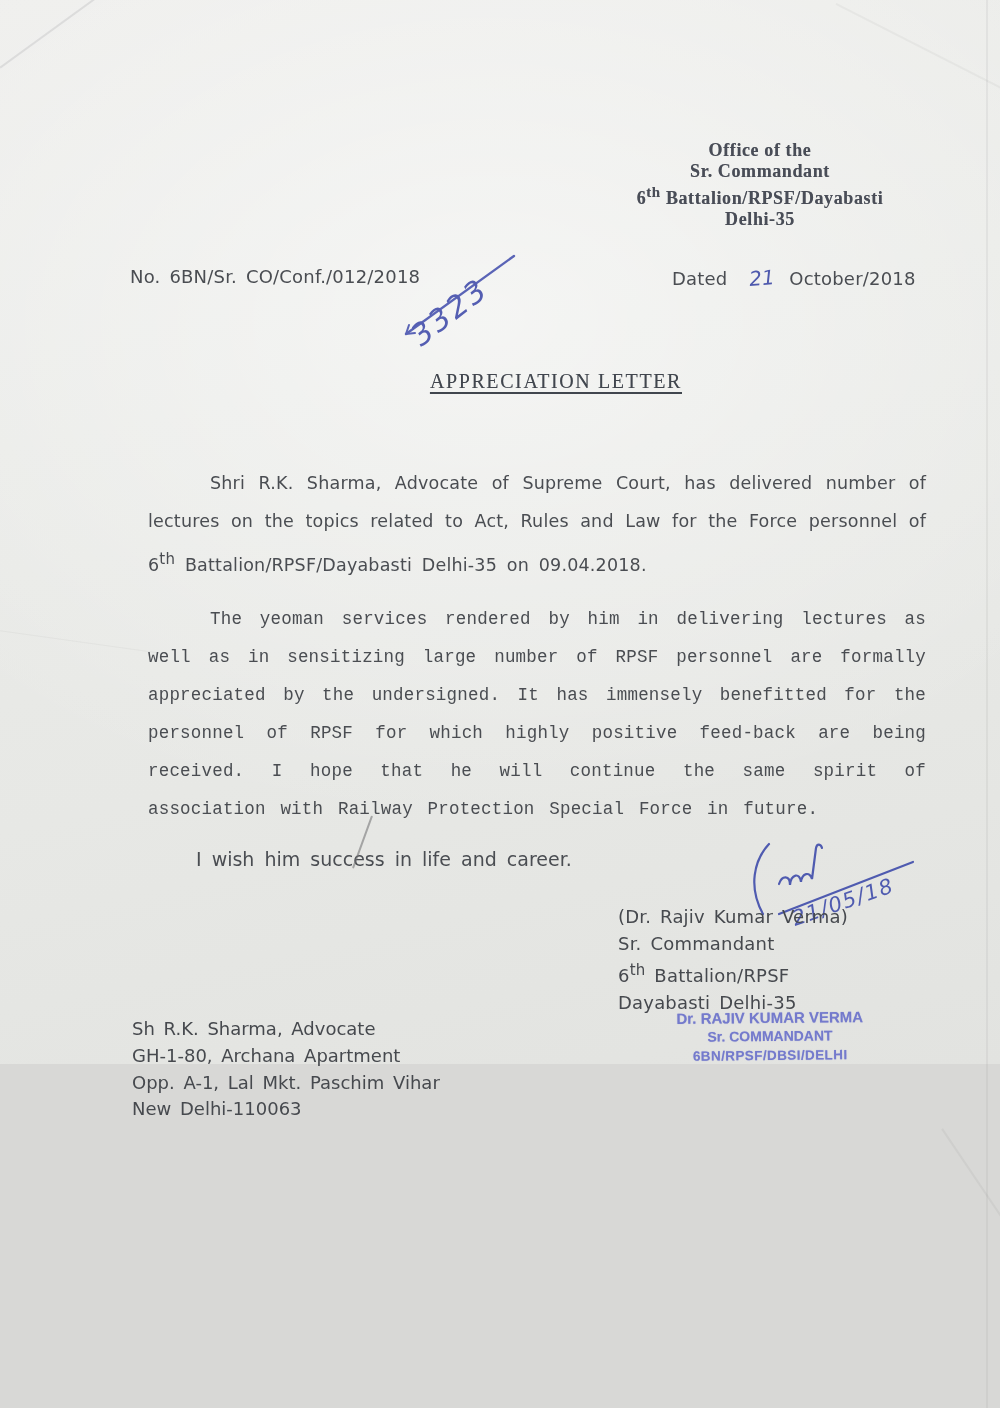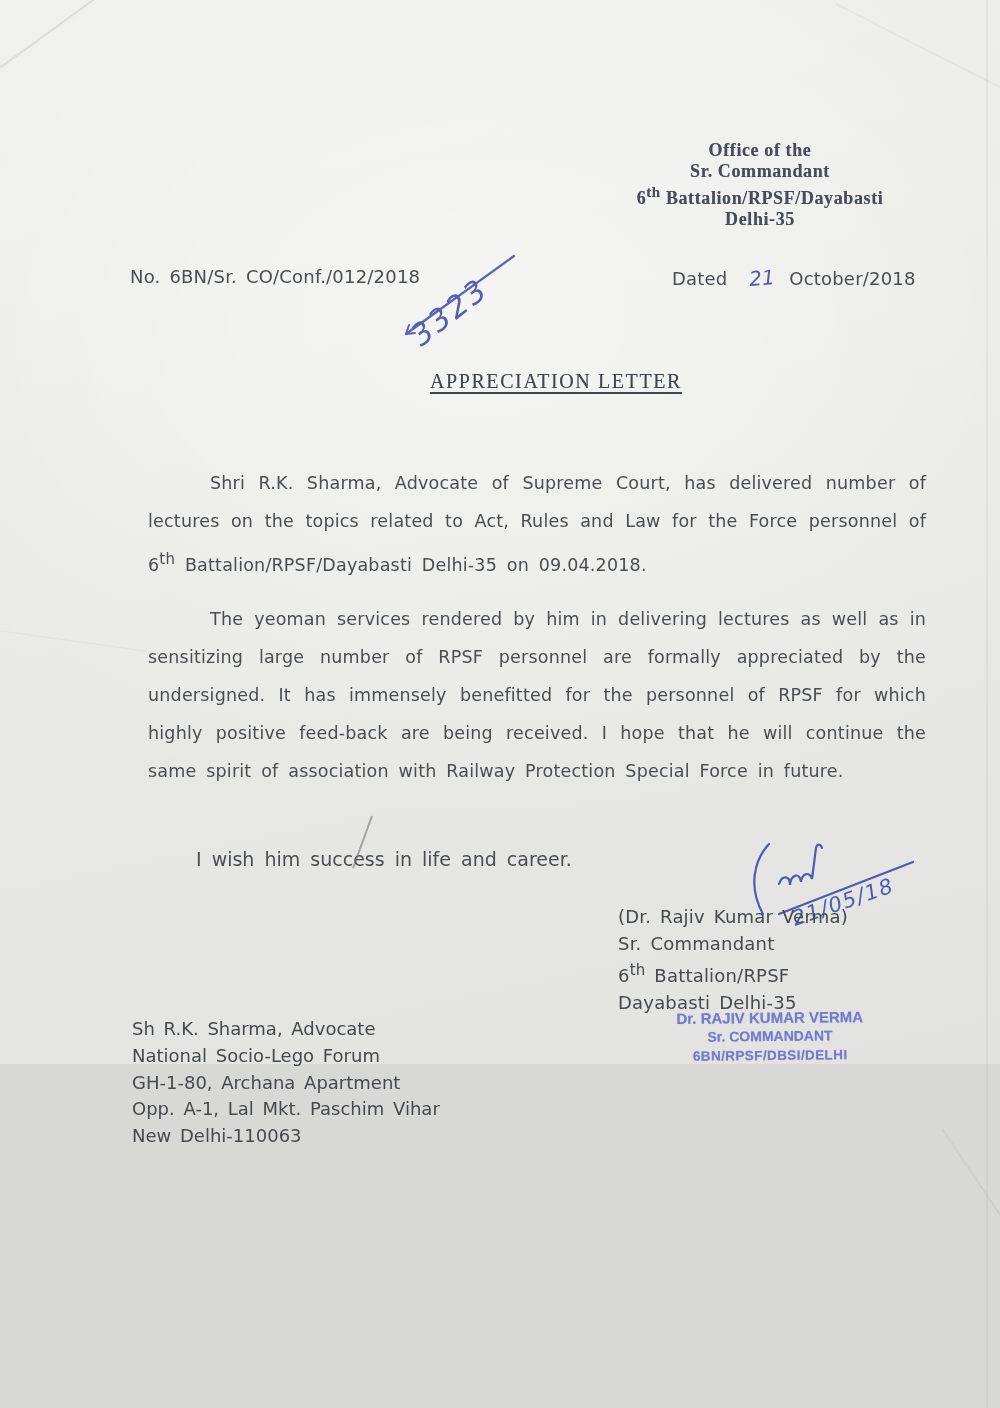--- a/index.html
+++ b/index.html
@@ -41,21 +41,21 @@
     font-size:20px;letter-spacing:1.6px;color:#41464e;
     text-decoration:underline;text-underline-offset:4px;
     text-shadow:0 0 .5px rgba(65,70,78,.4);
   }
   
   .para{
     left:130px;width:778px;font-size:17.5px;line-height:38px;
     text-align:justify;text-indent:62px;margin:18px;word-spacing:4px;letter-spacing:.2px;
   }
   #para1{top:446px;}
-  #para2{top:582px;}
+  #para2{top:582px;font-family:Liberation Mono, monospace;}
   #closing-line{left:196px;top:820px;font-size:19px;word-spacing:4px;margin-top:28px;}
   #pencil-slash{
     left:352px;top:812px;width:1.5px;height:56px;
     background:rgba(110,110,112,.55);
     transform:rotate(20deg);transform-origin:bottom left;border-radius:1px;
   }
   
   #signature-svg{left:733px;top:832px;}
   #sig-block{
     left:618px;top:903px;width:302px;text-align:left;
@@ -136,19 +136,18 @@
   </div>
 
   <div id="stamp" class="abs">
     <div class="s1">Dr. RAJIV KUMAR VERMA</div>
     <div class="s2">Sr. COMMANDANT</div>
     <div class="s3">6BN/RPSF/DBSI/DELHI</div>
   </div>
 
   <div id="recipient" class="abs">
     <div>Sh R.K. Sharma, Advocate</div>
-    <div>National Socio-Lego Forum</div>
     <div>GH-1-80, Archana Apartment</div>
     <div>Opp. A-1, Lal Mkt. Paschim Vihar</div>
     <div>New Delhi-110063</div>
   </div>
 
 </div>
 
 </body></html>

